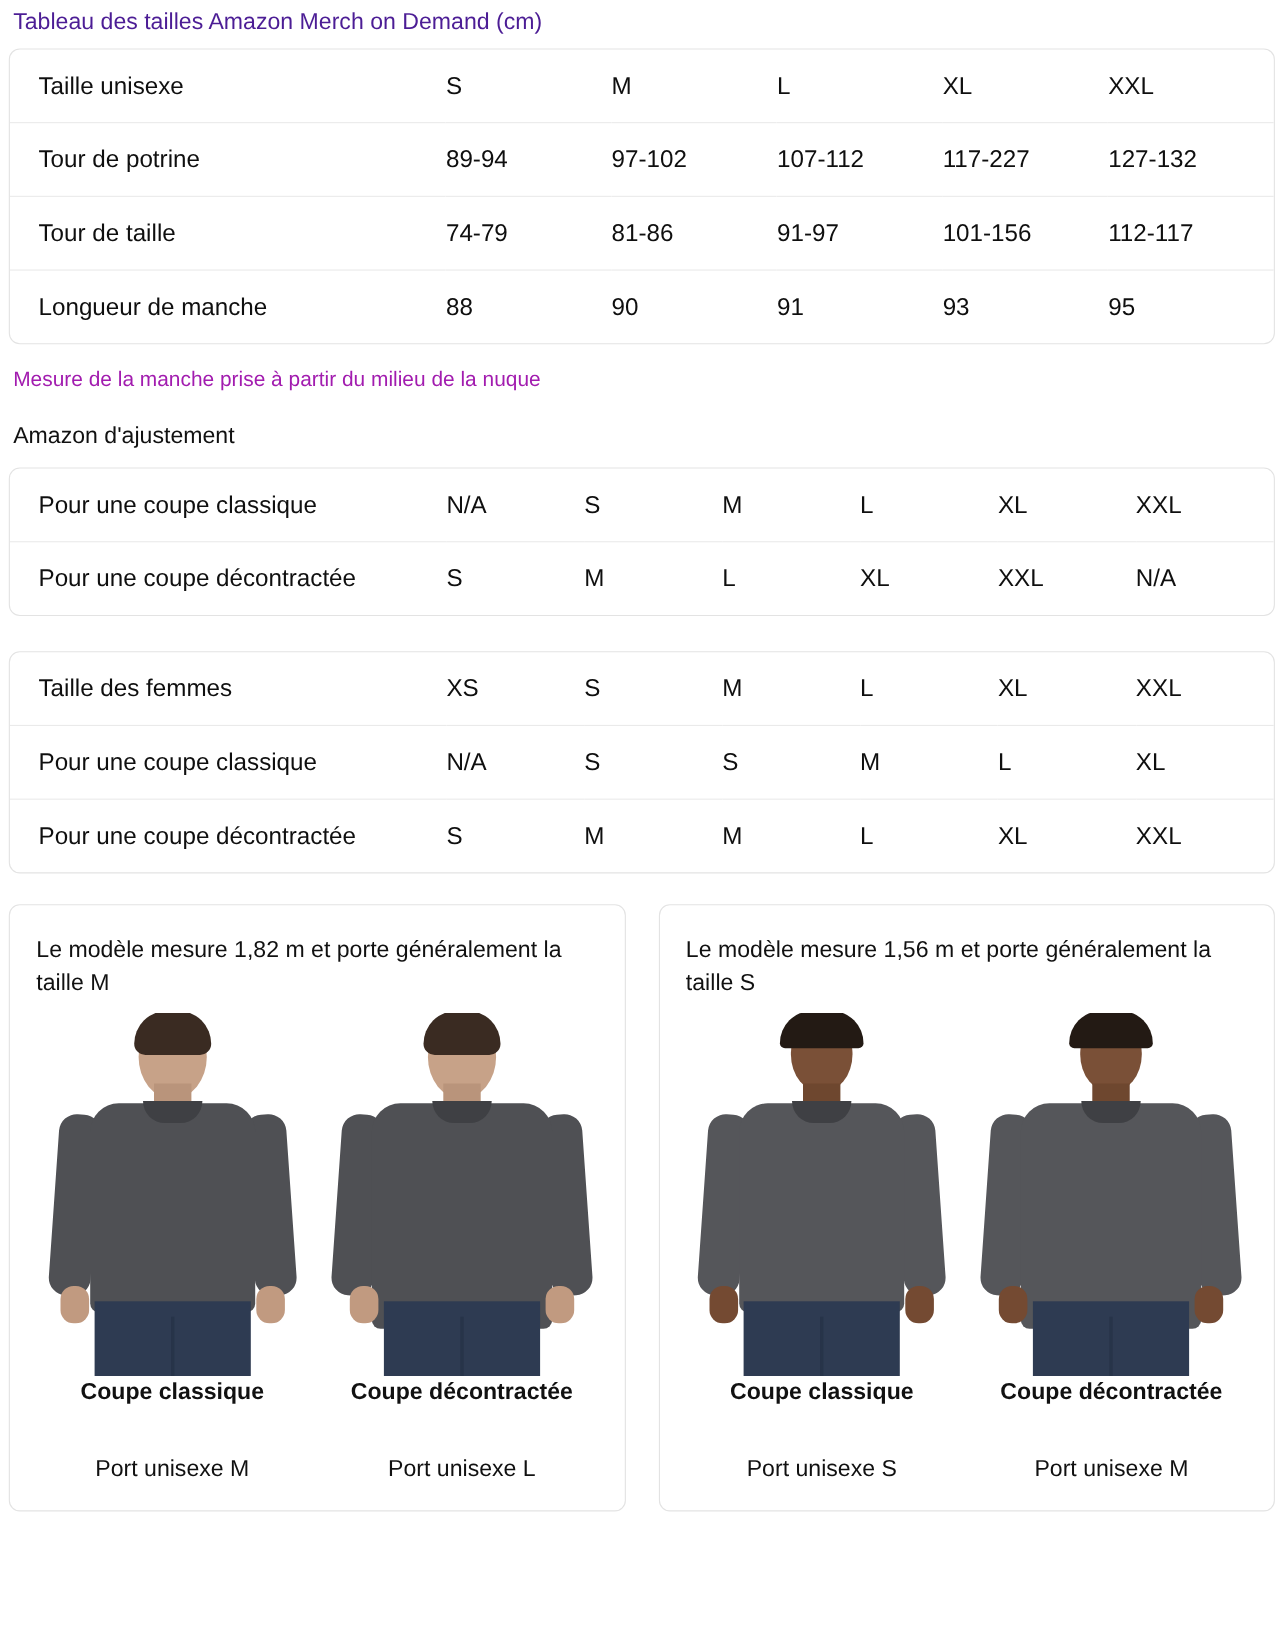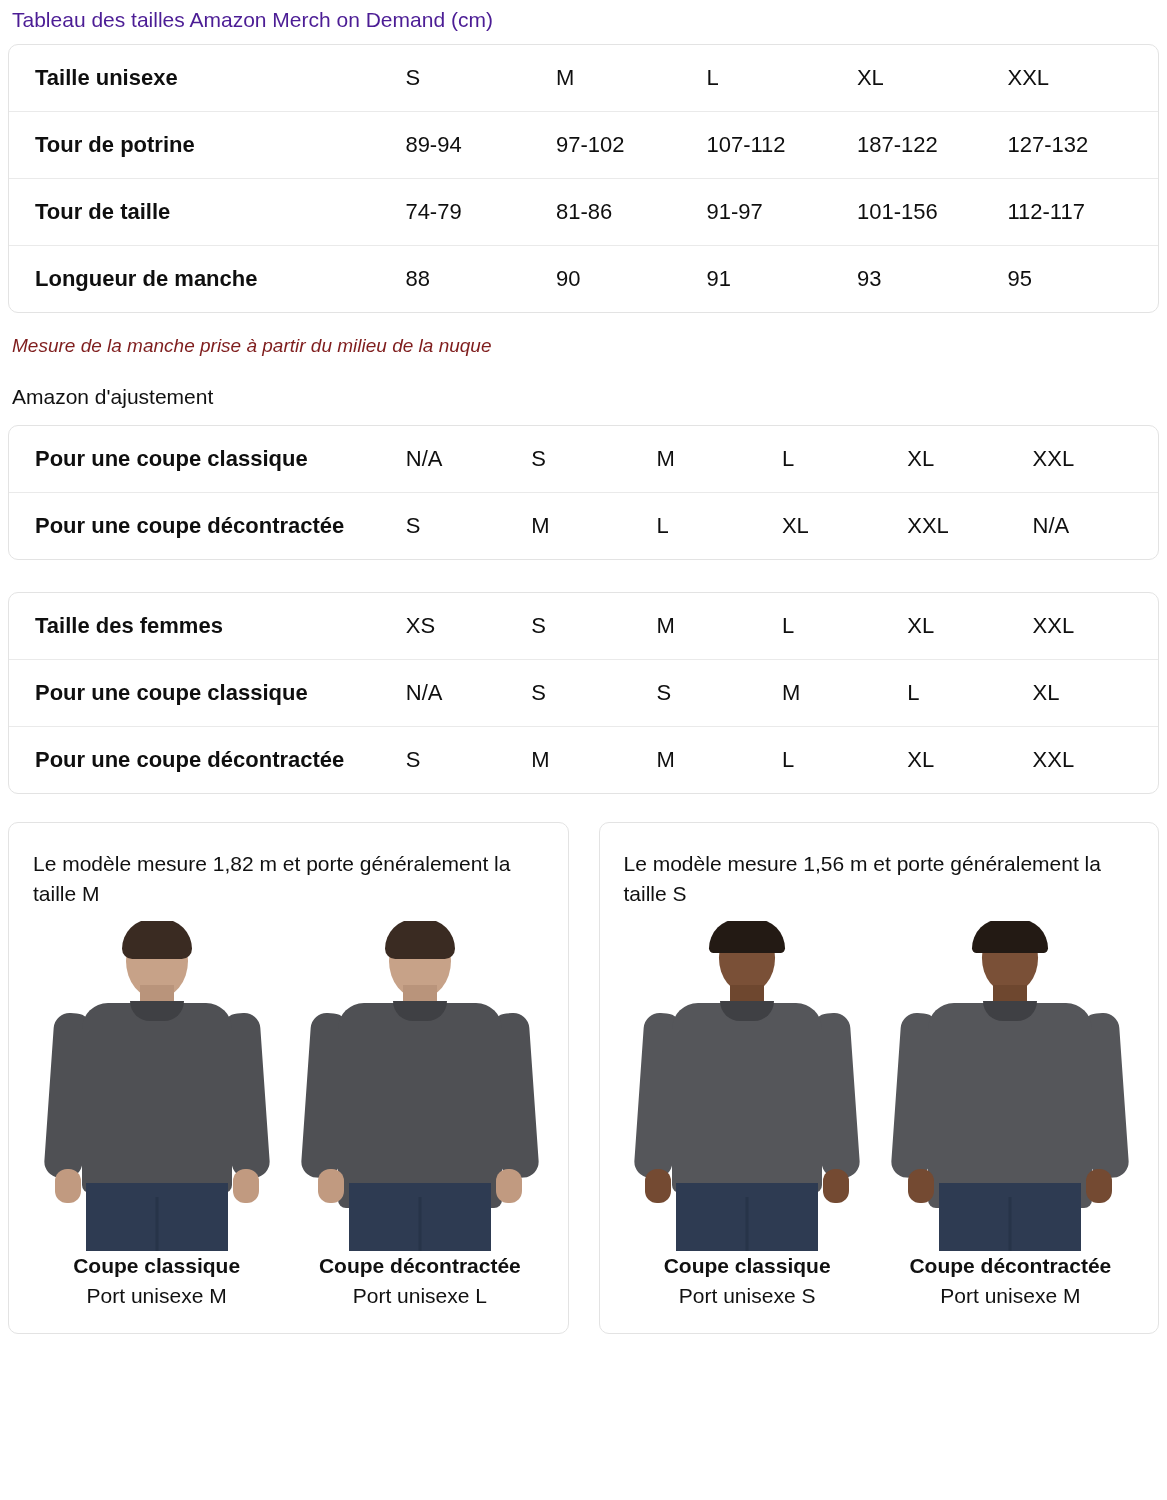--- a/index.html
+++ b/index.html
@@ -21,23 +21,22 @@
   }
   .caption {
     font-size: 21px;
     line-height: 28px;
     color: #4c1d95;
     padding: 6px 4px 10px 4px;
   }
   .note {
     font-size: 19px;
     line-height: 26px;
-    color: #7f1d1d;
+    color: #a21caf;
     padding: 14px 4px 16px 4px;
-    font-style: italic;
   }
   .section-title {
     font-size: 21px;
     line-height: 28px;
     color: #111111;
     padding: 8px 4px 14px 4px;
   }
 
   table.size-table {
     width: 100%;
@@ -55,21 +54,21 @@
     font-size: 22px;
     line-height: 30px;
     vertical-align: middle;
     color: #0f0f0f;
     white-space: nowrap;
   }
   table.size-table tr:last-child td {
     border-bottom: none;
   }
   table.size-table td.label {
-    font-weight: bold;
+    font-weight: normal;
     padding-left: 26px;
   }
   .tbl-wrap { padding: 0 0 6px 0; }
   .tbl-gap { height: 26px; }
 
   
   table.t-unisex col.c0 { width: 34.5%; }
   table.t-unisex col.cn { width: 13.1%; }
 
   
@@ -114,20 +113,21 @@
     font-size: 21px;
     font-weight: bold;
     line-height: 30px;
     color: #111111;
     margin-top: 0;
   }
   .fig-label {
     font-size: 21px;
     line-height: 30px;
     color: #111111;
+    margin-top: 40px;
   }
 
   
   .person { position: absolute; left: 0; top: 0; width: 100%; height: 100%; }
   .p-head {
     position: absolute;
     left: 50%;
     transform: translateX(-50%);
     top: 2px;
     width: 62px;
@@ -247,21 +247,21 @@
           <td>M</td>
           <td>L</td>
           <td>XL</td>
           <td>XXL</td>
         </tr>
         <tr>
           <td class="label">Tour de potrine</td>
           <td>89-94</td>
           <td>97-102</td>
           <td>107-112</td>
-          <td>187-122</td>
+          <td>117-227</td>
           <td>127-132</td>
         </tr>
         <tr>
           <td class="label">Tour de taille</td>
           <td>74-79</td>
           <td>81-86</td>
           <td>91-97</td>
           <td>101-156</td>
           <td>112-117</td>
         </tr>

